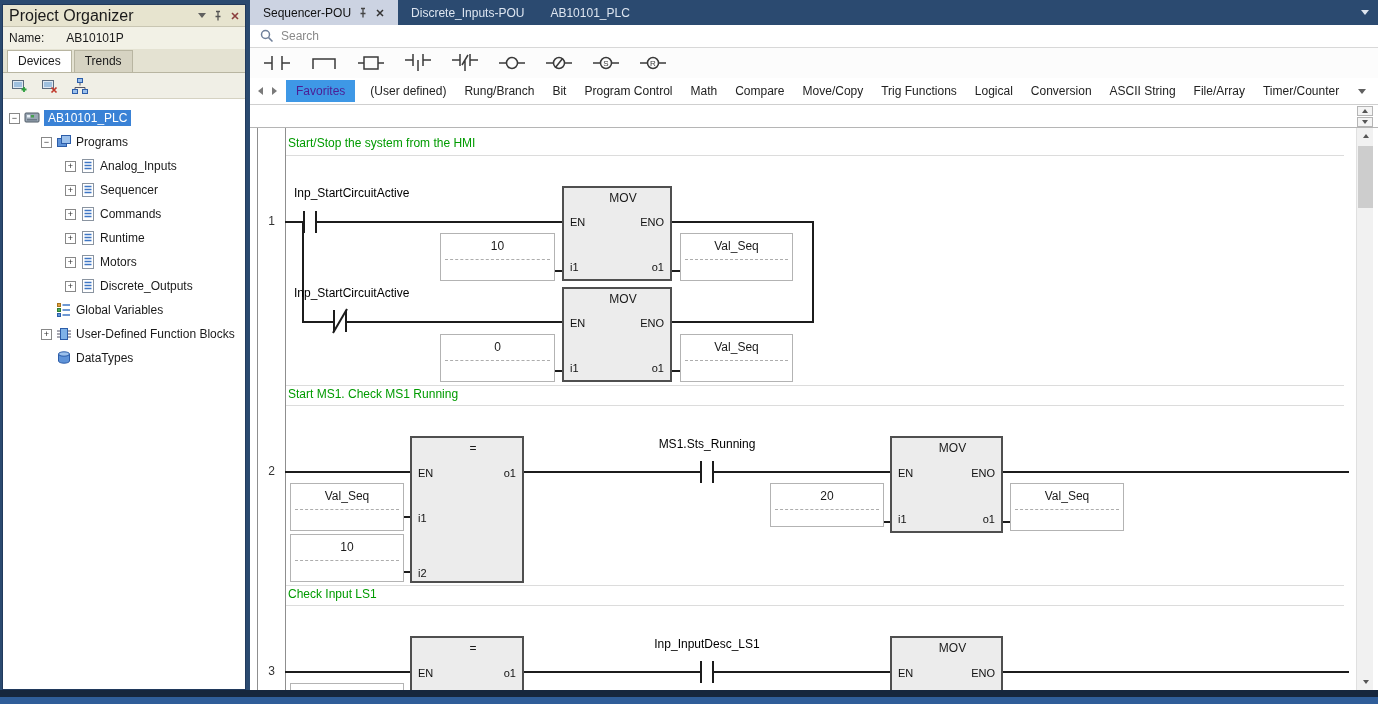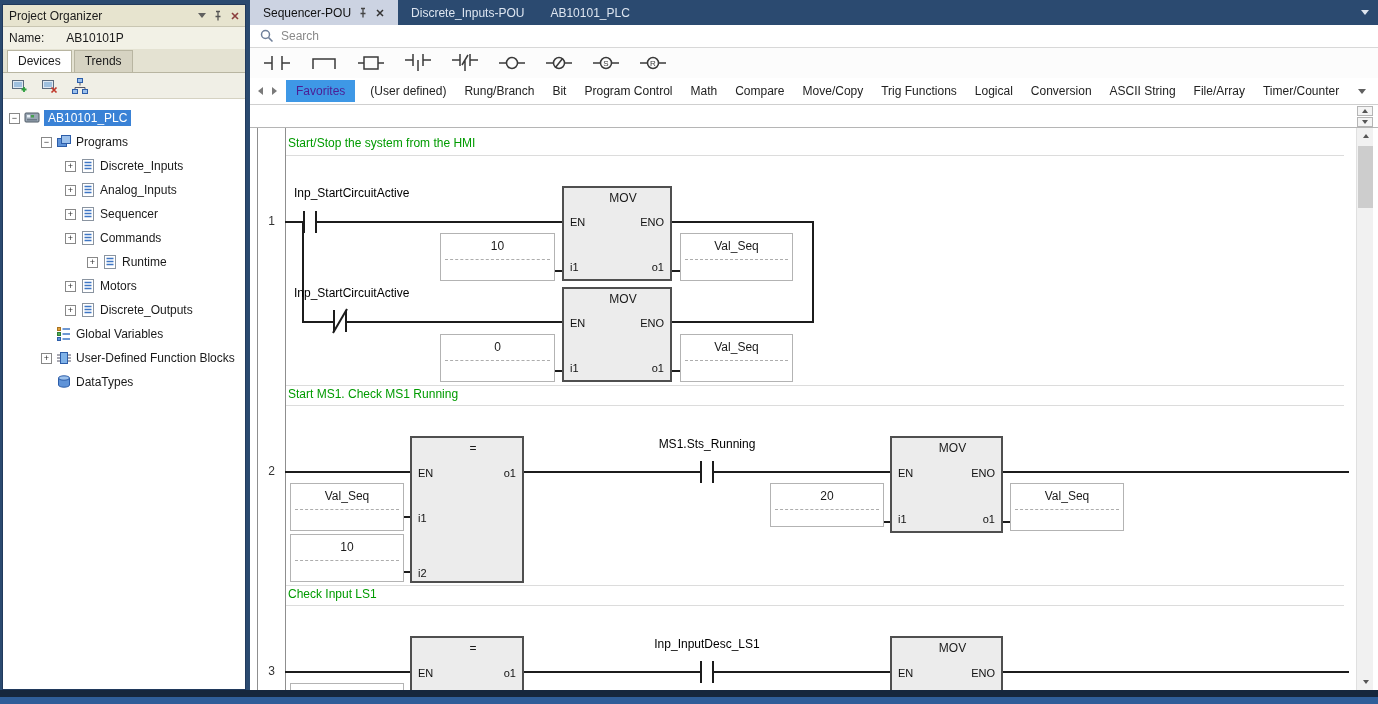--- a/index.html
+++ b/index.html
@@ -2,21 +2,21 @@
 <html><head>
 <meta charset="utf-8">
 <style>
   * { margin:0; padding:0; box-sizing:border-box; }
   body { font-family:"Liberation Sans", sans-serif; }
   #app { position:relative; width:1378px; height:704px; background:#2b4a70; overflow:hidden; font-size:12px; color:#1a1a1a; }
 
   
   .left-panel { position:absolute; left:2px; top:4px; width:244px; height:686px; background:#fff; display:flex; flex-direction:column; border:1px solid #1d3least; border:1px solid #20395c; }
   .lp-title { height:22px; background:#e7e4cf; display:flex; align-items:center; padding:0 5px 0 6px; border-bottom:1px solid #c9c6b2; flex:none; }
-  .lp-title-label { flex:1; font-size:12px; }
+  .lp-title-label { flex:1; font-size:16px; }
   .lp-title-icons { display:flex; align-items:center; gap:7px; }
   .lp-name { height:22px; background:#f2f1e6; display:flex; align-items:center; padding-left:6px; gap:22px; flex:none; }
   .lp-tabs { height:24px; background:#e4e2d2; display:flex; align-items:flex-end; padding-left:4px; gap:2px; border-bottom:1px solid #b8b5a1; flex:none; }
   .lp-tab { padding:3px 10px 4px; background:#d6d3c2; border:1px solid #b8b5a1; border-bottom:none; font-size:12px; }
   .lp-tab.active { background:#fff; }
   .lp-toolbar { height:26px; background:#f0efe6; border-bottom:1px solid #d5d2c2; display:flex; align-items:center; gap:12px; padding-left:8px; flex:none; }
   .tree { flex:1; background:#fff; padding-top:7px; overflow:hidden; }
   .trow { height:24px; display:flex; align-items:center; gap:4px; }
   .exp { width:11px; height:11px; border:1px solid #888; background:#fff; display:inline-flex; align-items:center; justify-content:center; font-size:9px; line-height:1; color:#333; flex:none; }
   .exp.minus::before { content:"−"; } .exp.plus::before { content:"+"; }
@@ -138,47 +138,39 @@
             <rect x="5.5" y="1.5" width="9" height="8" fill="#9cc1ec" stroke="#2c5da9"></rect>
           </svg>
         <span class="tlabel">Programs</span>
       </div>
       <div class="trow" style="padding-left:62px">
         <span class="exp plus"></span>
         <svg class="ticon" width="16" height="16" viewBox="0 0 16 16">
             <rect x="2.5" y="1.5" width="11" height="13" fill="#fff" stroke="#8a94a0"></rect>
             <path d="M4.5 4.5 h7 M4.5 7.5 h7 M4.5 10.5 h7" stroke="#3e76c4" stroke-width="1.3"></path>
           </svg>
-        <span class="tlabel">Discrete_Inputs</span>
-      </div>
-      <div class="trow" style="padding-left:62px">
-        <span class="exp plus"></span>
-        <svg class="ticon" width="16" height="16" viewBox="0 0 16 16">
-            <rect x="2.5" y="1.5" width="11" height="13" fill="#fff" stroke="#8a94a0"></rect>
-            <path d="M4.5 4.5 h7 M4.5 7.5 h7 M4.5 10.5 h7" stroke="#3e76c4" stroke-width="1.3"></path>
-          </svg>
         <span class="tlabel">Analog_Inputs</span>
       </div>
       <div class="trow" style="padding-left:62px">
         <span class="exp plus"></span>
         <svg class="ticon" width="16" height="16" viewBox="0 0 16 16">
             <rect x="2.5" y="1.5" width="11" height="13" fill="#fff" stroke="#8a94a0"></rect>
             <path d="M4.5 4.5 h7 M4.5 7.5 h7 M4.5 10.5 h7" stroke="#3e76c4" stroke-width="1.3"></path>
           </svg>
         <span class="tlabel">Sequencer</span>
       </div>
       <div class="trow" style="padding-left:62px">
         <span class="exp plus"></span>
         <svg class="ticon" width="16" height="16" viewBox="0 0 16 16">
             <rect x="2.5" y="1.5" width="11" height="13" fill="#fff" stroke="#8a94a0"></rect>
             <path d="M4.5 4.5 h7 M4.5 7.5 h7 M4.5 10.5 h7" stroke="#3e76c4" stroke-width="1.3"></path>
           </svg>
         <span class="tlabel">Commands</span>
       </div>
-      <div class="trow" style="padding-left:84px">
+      <div class="trow" style="padding-left:62px">
         <span class="exp plus"></span>
         <svg class="ticon" width="16" height="16" viewBox="0 0 16 16">
             <rect x="2.5" y="1.5" width="11" height="13" fill="#fff" stroke="#8a94a0"></rect>
             <path d="M4.5 4.5 h7 M4.5 7.5 h7 M4.5 10.5 h7" stroke="#3e76c4" stroke-width="1.3"></path>
           </svg>
         <span class="tlabel">Runtime</span>
       </div>
       <div class="trow" style="padding-left:62px">
         <span class="exp plus"></span>
         <svg class="ticon" width="16" height="16" viewBox="0 0 16 16">

